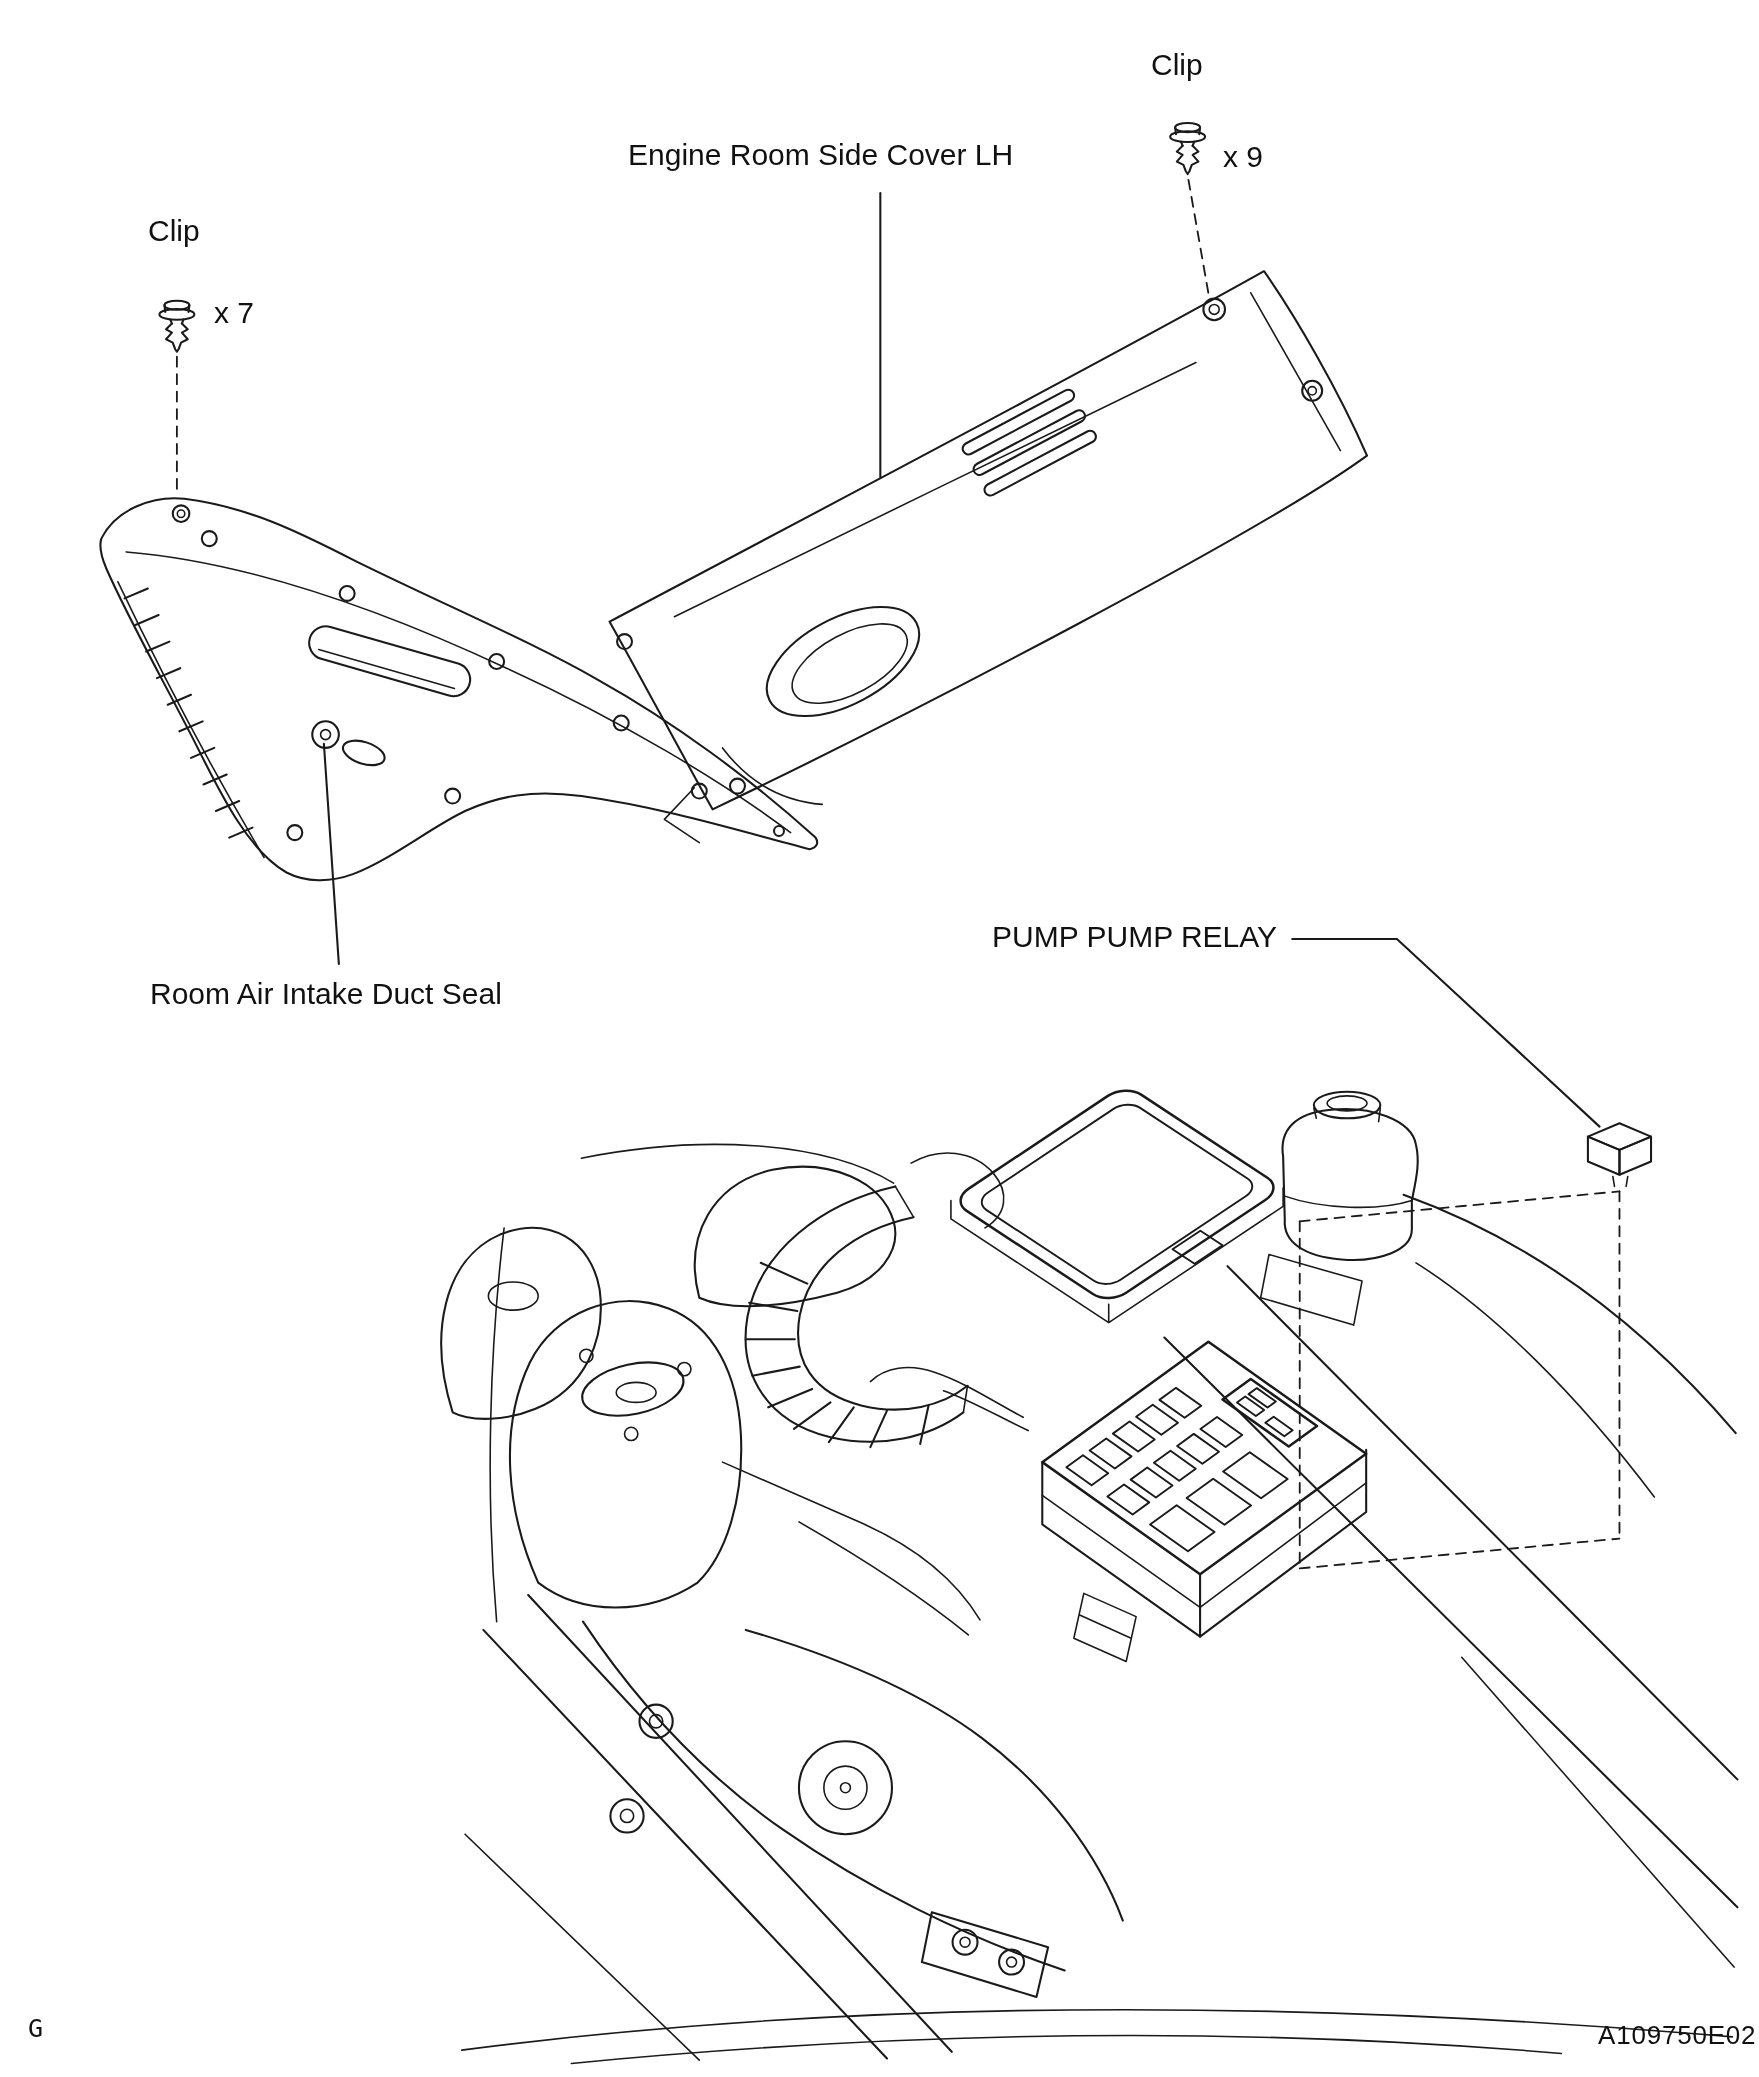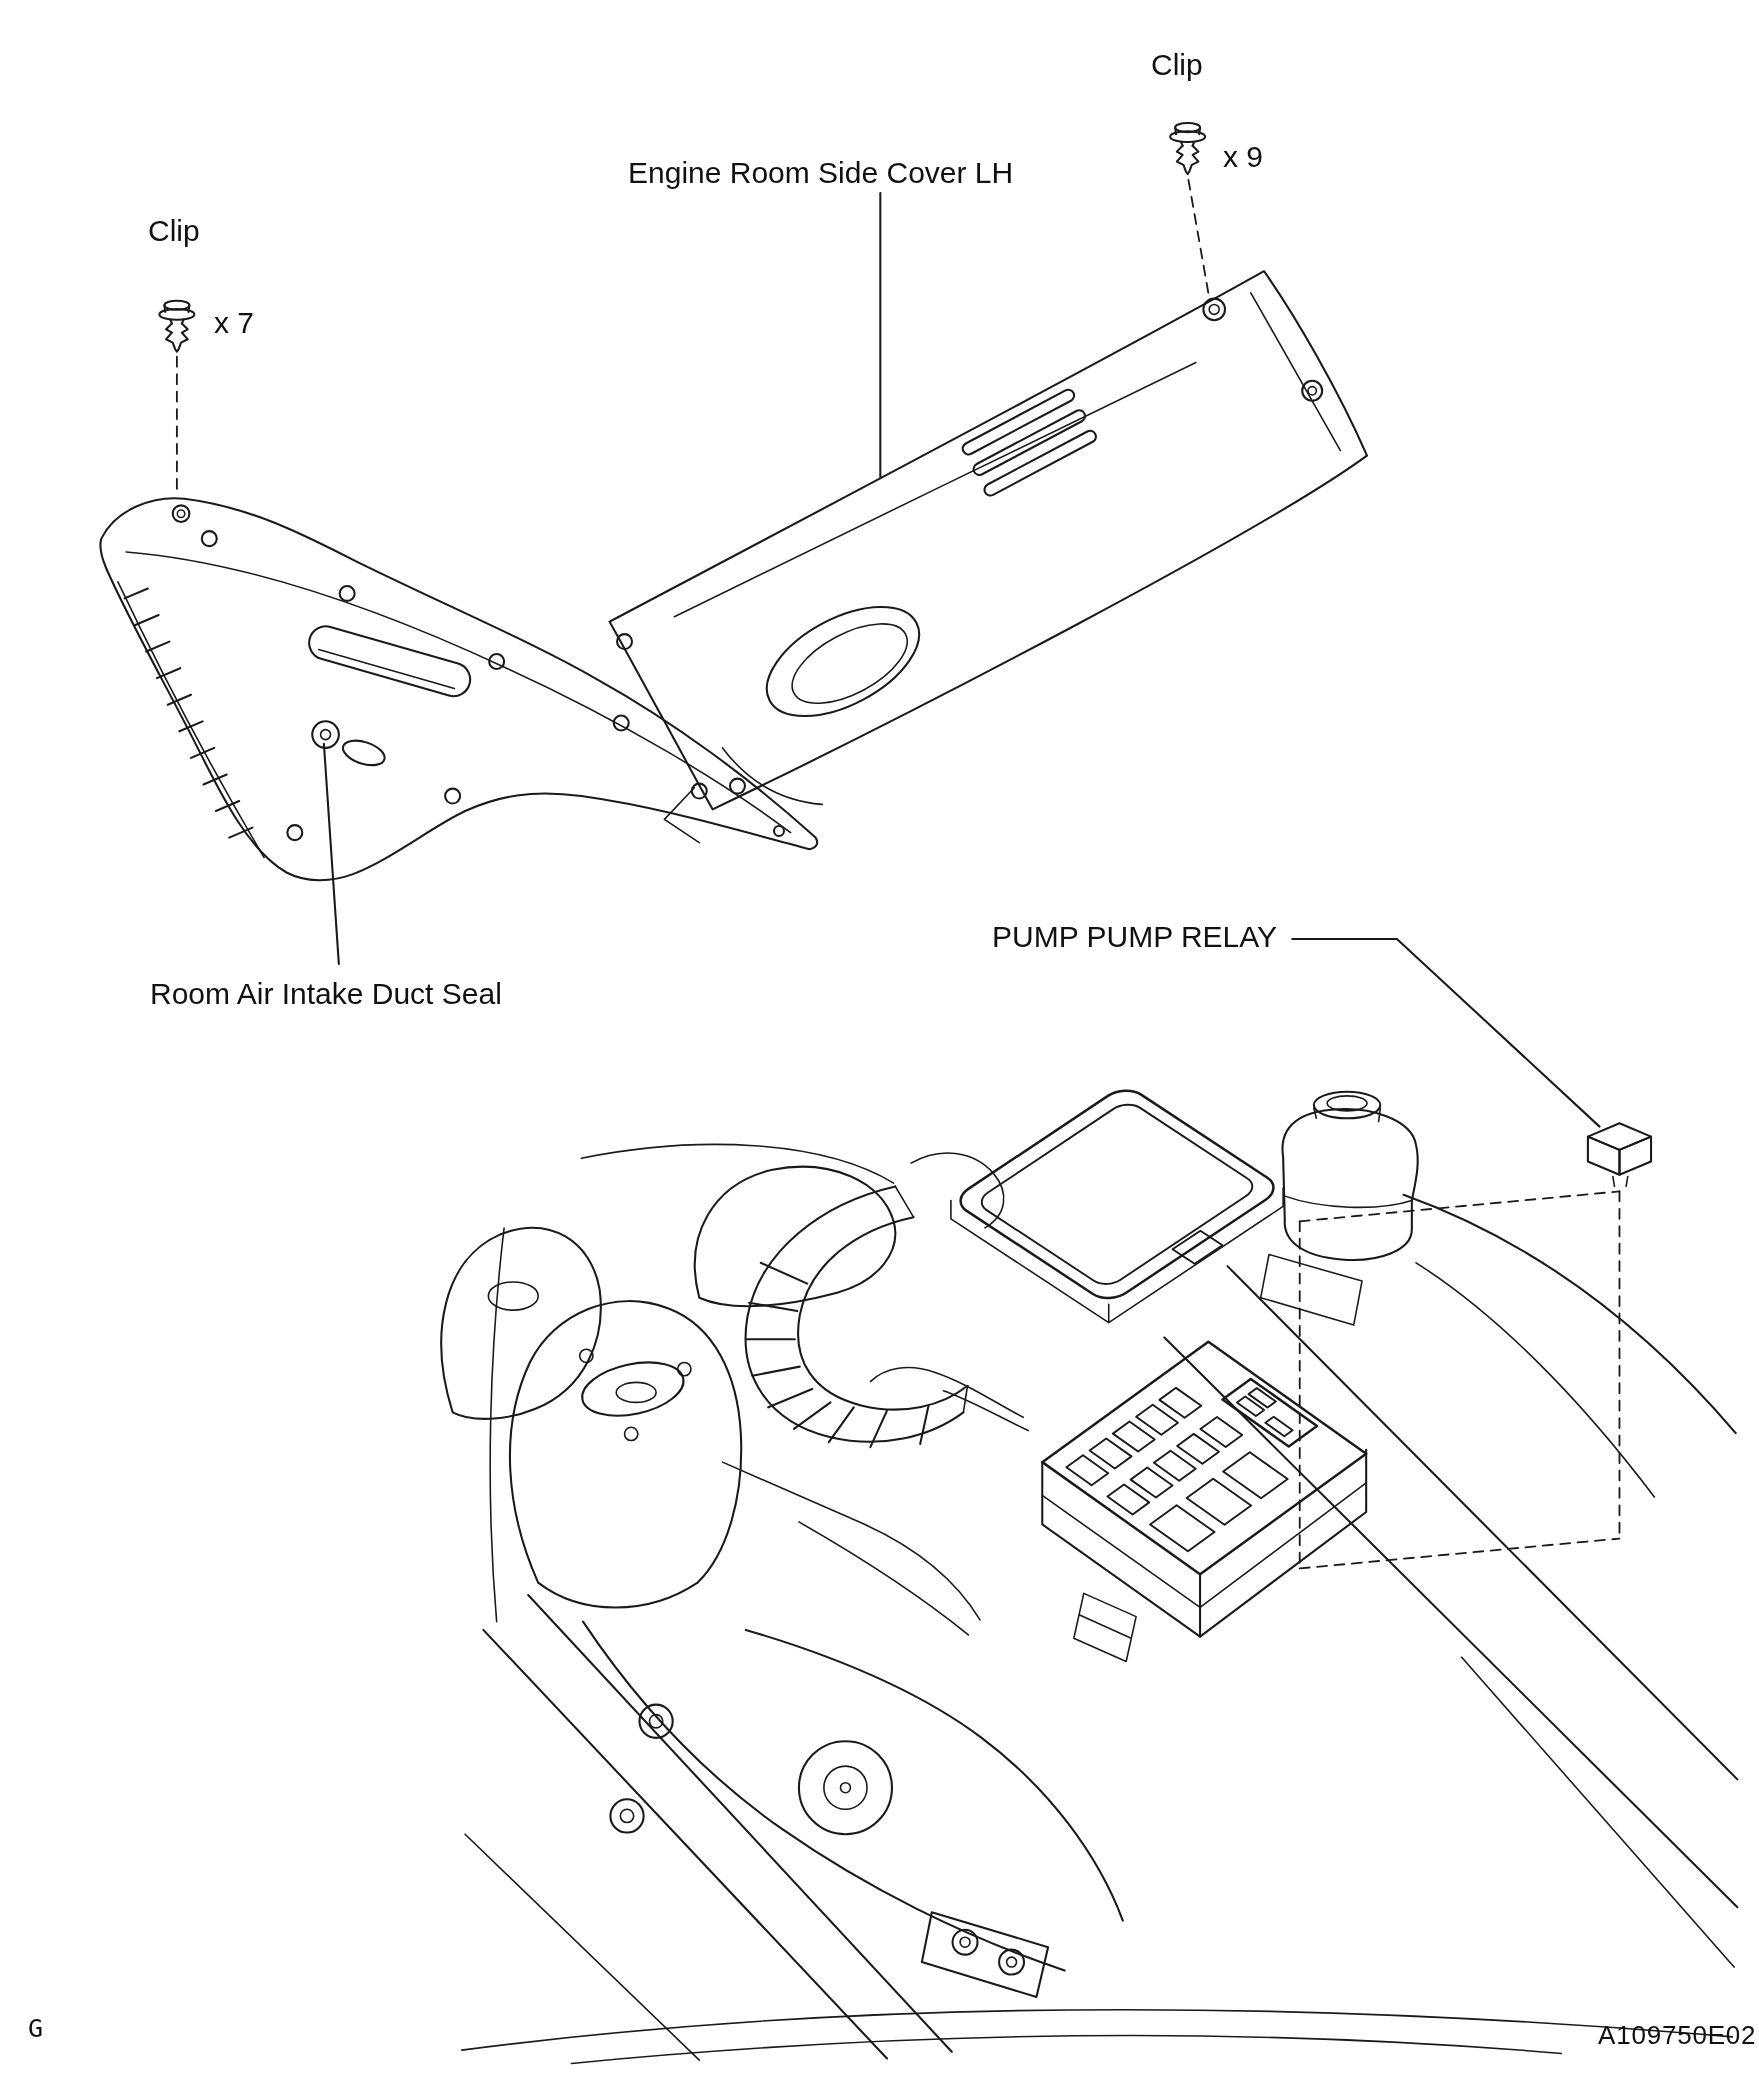--- a/index.html
+++ b/index.html
@@ -243,24 +243,24 @@
         <line class="thin" x1="1760" y1="1995" x2="2088" y2="2368"></line>
         <path class="thin" d="M 1705 1520 C 1800 1580, 1900 1680, 1992 1802"></path>
       </g>
 
     </g>
   </svg>
 
   <div class="label" style="left:1151px;top:48px">Clip</div>
   <div class="label" style="left:1223px;top:140px">x 9</div>
 
-  <div class="label" style="left:628px;top:156px">Engine Room Side Cover LH</div>
+  <div class="label" style="left:628px;top:138px">Engine Room Side Cover LH</div>
 
   <div class="label" style="left:148px;top:214px">Clip</div>
-  <div class="label" style="left:214px;top:306px">x 7</div>
+  <div class="label" style="left:214px;top:296px">x 7</div>
 
   <div class="label" style="left:150px;top:977px">Room Air Intake Duct Seal</div>
 
   <div class="label" style="left:992px;top:920px">PUMP PUMP RELAY</div>
 
   <div class="gmark" style="left:28px;top:2014px">G</div>
   <div class="figcode" style="left:1598px;top:2020px">A109750E02</div>
 
 </div>
 

